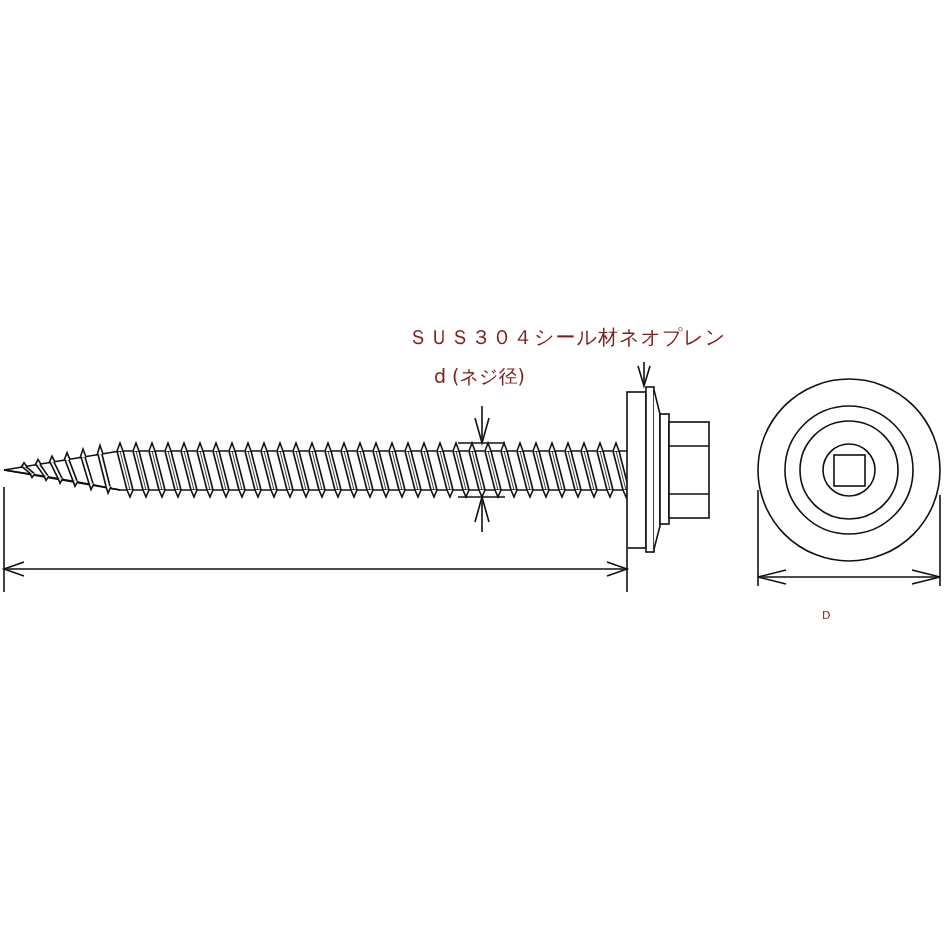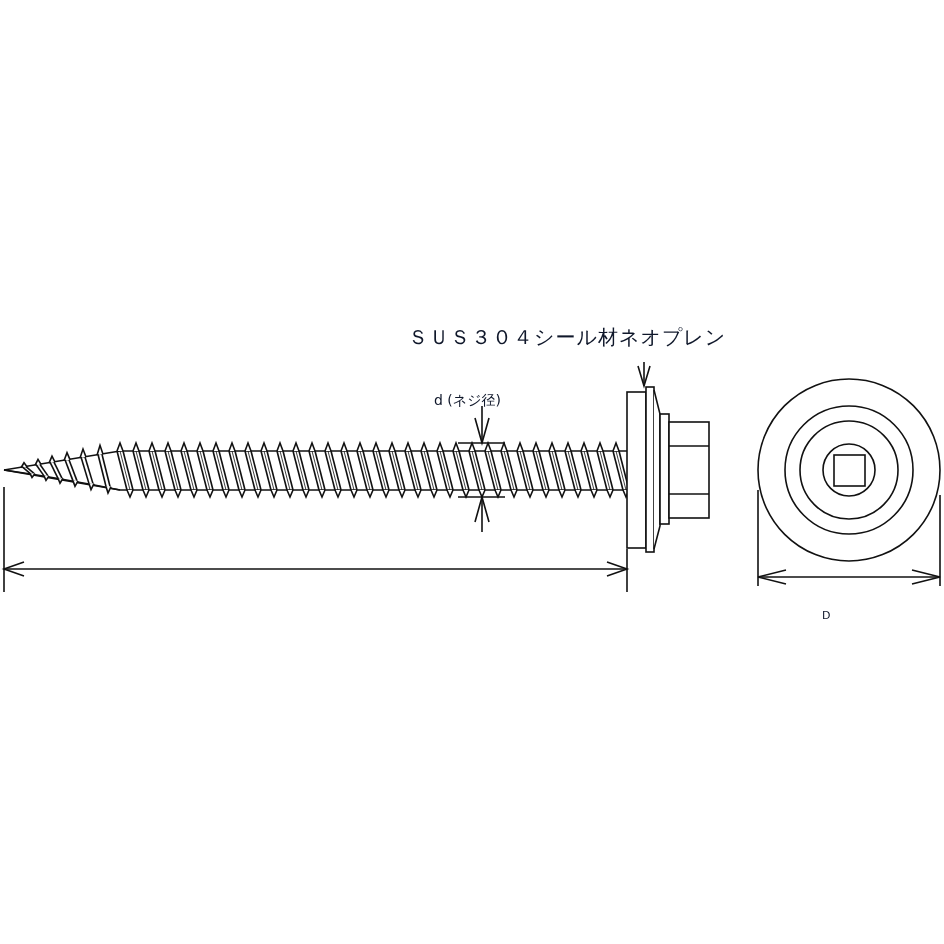--- a/index.html
+++ b/index.html
@@ -1,20 +1,20 @@
 <!DOCTYPE html>
 <html><head>
 <meta charset="utf-8">
 <style>
   html,body{margin:0;padding:0;background:#fff;}
   #canvas{position:relative;width:944px;height:944px;background:#fff;overflow:hidden;}
   svg{position:absolute;left:0;top:0;}
-  .lbl{position:absolute;color:#0f172a;font-family:"DejaVu Sans","Liberation Sans",sans-serif;white-space:nowrap;}
+  .lbl{position:absolute;color:#7f1d1d;font-family:"DejaVu Sans","Liberation Sans",sans-serif;white-space:nowrap;}
   #material{left:408px;top:324px;font-size:20px;letter-spacing:1px;}
-  #dlabel{left:434px;top:392px;font-size:14px;}
+  #dlabel{left:434px;top:364px;font-size:19px;}
   #llabel{left:196px;top:580px;font-size:18px;}
   #Dlabel{left:822px;top:609px;font-size:11px;}
 </style>
 </head>
 <body>
 
 <div id="canvas">
   <svg id="svg" width="944" height="944" viewBox="0 0 944 944">
     <g stroke="#111" stroke-width="1.6" fill="none" stroke-linejoin="miter">
 

